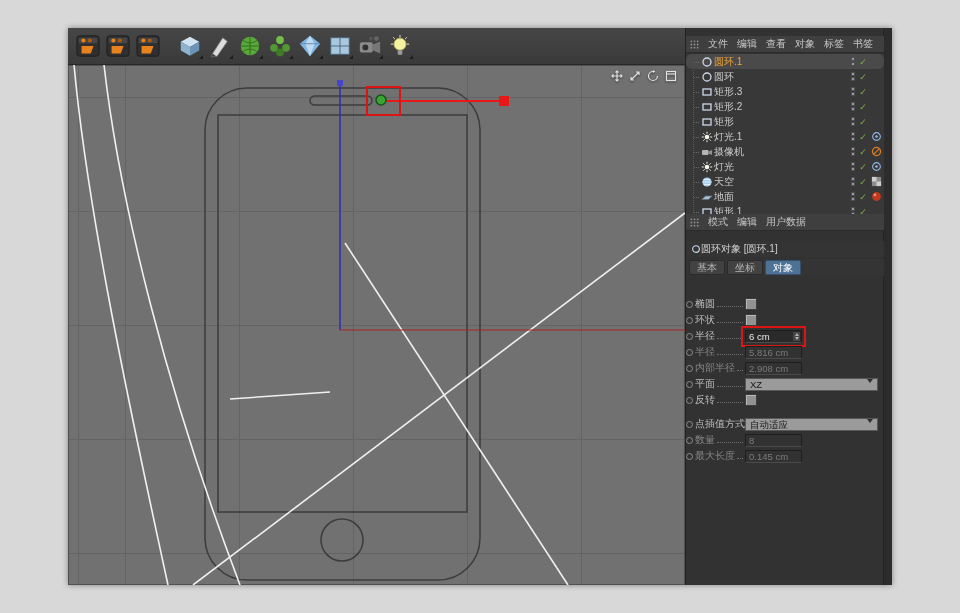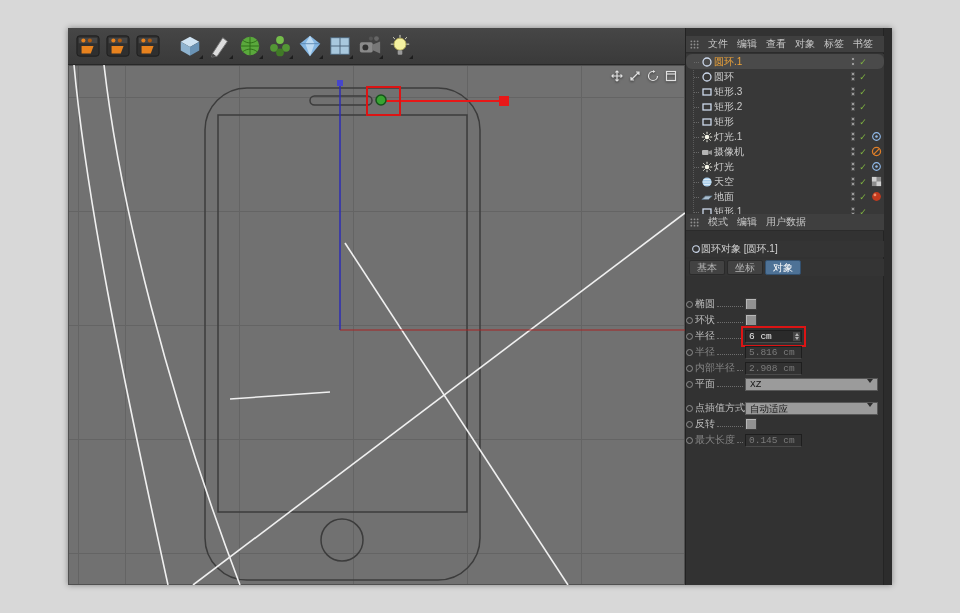--- a/index.html
+++ b/index.html
@@ -66,21 +66,21 @@
   .am-menu{top:186px;}
   .am-title{position:absolute;left:0;right:8px;top:213px;height:16px;display:flex;align-items:center;
             padding-left:5px;font-size:10px;color:#d2d2d2;background:#343434;}
   .am-title .ticon svg{width:10px;height:10px;display:block;}
   .am-tabs{position:absolute;left:0;right:8px;top:231px;height:17px;display:flex;gap:2px;padding-left:3px;align-items:center;background:#343434;}
   .tab{height:13px;line-height:13px;padding:0 7px;background:#424242;border:1px solid #2a2a2a;color:#b5b5b5;font-size:10px;border-radius:2px;}
   .tab.active{background:var(--tab-active-blue,#4e7296);color:#ffffff;border-color:#33506e;}
   .am-section{position:absolute;left:0;right:8px;top:249px;height:14px;line-height:14px;background:#434343;
               border-top:1px solid #2d2d2d;border-bottom:1px solid #2d2d2d;color:#d8d8d8;font-size:10px;padding-left:6px;}
   .am-rows{position:absolute;left:0;right:8px;top:268px;bottom:0;}
-  .arow{display:flex;align-items:center;height:16px;font-size:10px;color:#bdbdbd;font-family:Liberation Mono, monospace;}
+  .arow{display:flex;align-items:center;height:16px;font-size:10px;color:#bdbdbd;}
   .arow.group-start{margin-top:8px;}
   .arow.disabled .alabel{color:#848484;}
   .adot{width:5px;height:5px;border:1px solid #8d8d8d;border-radius:50%;margin-right:2px;flex:none;}
   .labelwrap{width:50px;flex:none;display:flex;align-items:center;min-width:0;}
   .alabel{white-space:nowrap;}
   .leader{flex:1;min-width:0;border-bottom:1px dotted #6e6e6e;margin:0 2px;transform:translateY(2px);}
   .chk{width:10px;height:10px;background:#929292;border:1px solid #3d3d3d;box-shadow:inset 1px 1px 0 #b8b8b8;flex:none;}
   .field{position:relative;width:57px;height:13px;background:#2a2a2a;border:1px solid #1e1e1e;border-bottom-color:#4a4a4a;
          color:#e8e8e8;display:flex;align-items:center;padding:0 9px 0 3px;box-sizing:border-box;flex:none;}
   .field.plain{padding-right:3px;}
@@ -586,38 +586,48 @@
             <span class="adot"></span>
             <span class="labelwrap">
               <span class="alabel">平面</span>
               <span class="leader"></span>
             </span>
             <span class="drop">
               <span class="fval">XZ</span>
               <i class="darr"></i>
             </span>
           </div>
+          <div class="arow">
+            <span class="adot"></span>
+            <span class="labelwrap">
+              <span class="alabel">反转</span>
+              <span class="leader"></span>
+            </span>
+            <span class="chk"></span>
+          </div>
           <div class="arow group-start">
             <span class="adot"></span>
             <span class="labelwrap">
               <span class="alabel">点插值方式</span>
               <span class="leader"></span>
             </span>
             <span class="drop">
               <span class="fval">自动适应</span>
               <i class="darr"></i>
             </span>
           </div>
-          <div class="arow">
-            <span class="adot"></span>
-            <span class="labelwrap">
-              <span class="alabel">反转</span>
-              <span class="leader"></span>
-            </span>
-            <span class="chk"></span>
+          <div class="arow disabled">
+            <span class="adot"></span>
+            <span class="labelwrap">
+              <span class="alabel">数量</span>
+              <span class="leader"></span>
+            </span>
+            <span class="field plain dis">
+              <span class="fval">8</span>
+            </span>
           </div>
           <div class="arow disabled">
             <span class="adot"></span>
             <span class="labelwrap">
               <span class="alabel">最大长度</span>
               <span class="leader"></span>
             </span>
             <span class="field plain dis">
               <span class="fval">0.145 cm</span>
             </span>

